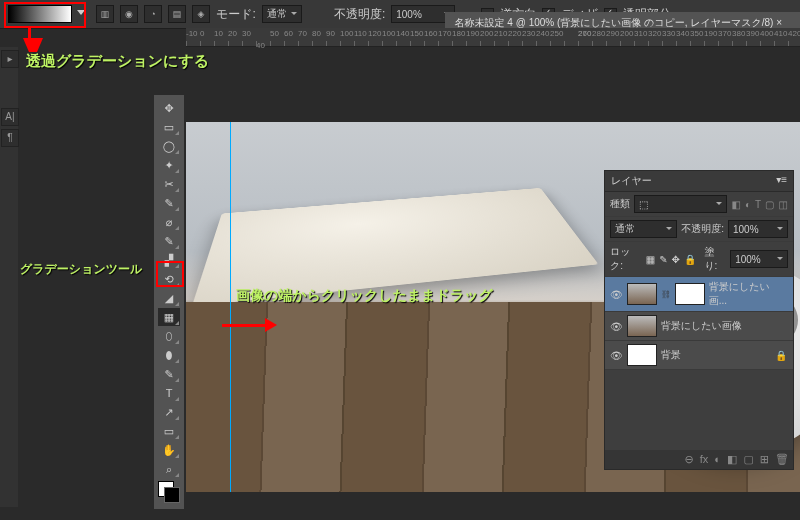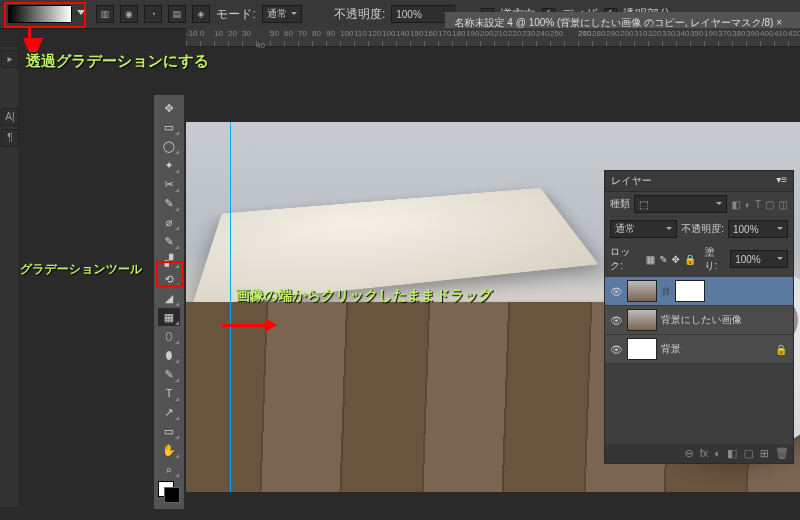--- a/index.html
+++ b/index.html
@@ -229,20 +229,21 @@
     <span>🔒</span>
     <span style="flex:1"></span>
     <span>塗り:</span>
     <div class="sel" style="width:40px">100%</div>
   </div>
   <div class="row" style="background:#5a7aa0">
     <span>👁</span>
     <div class="lthumb img"></div>
     <span style="color:#333;font-size:8px">⛓</span>
     <div class="lthumb mask"></div>
+    <span>背景にしたい画...</span>
   </div>
   <div class="row">
     <span>👁</span>
     <div class="lthumb img"></div>
     <span>背景にしたい画像</span>
   </div>
   <div class="row">
     <span>👁</span>
     <div class="lthumb" style="background:#fff"></div>
     <span>背景</span>

